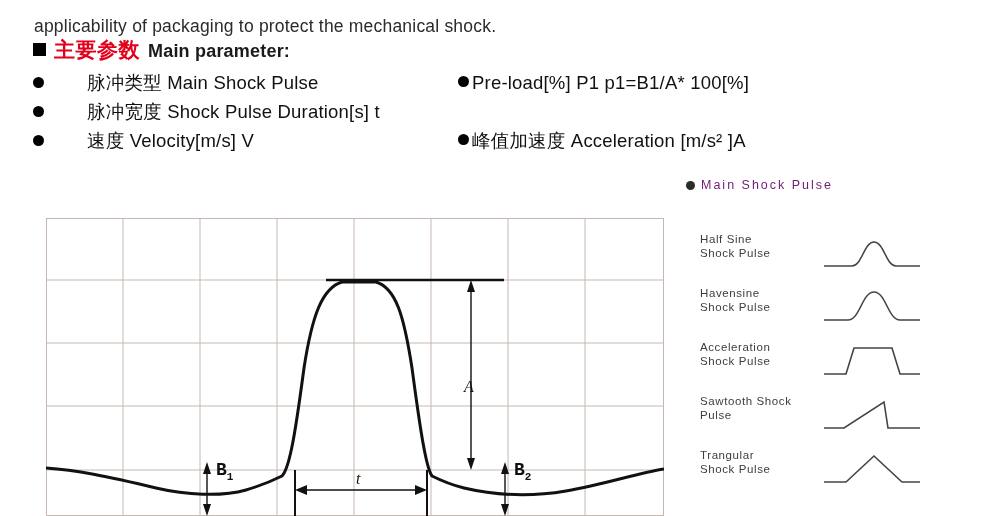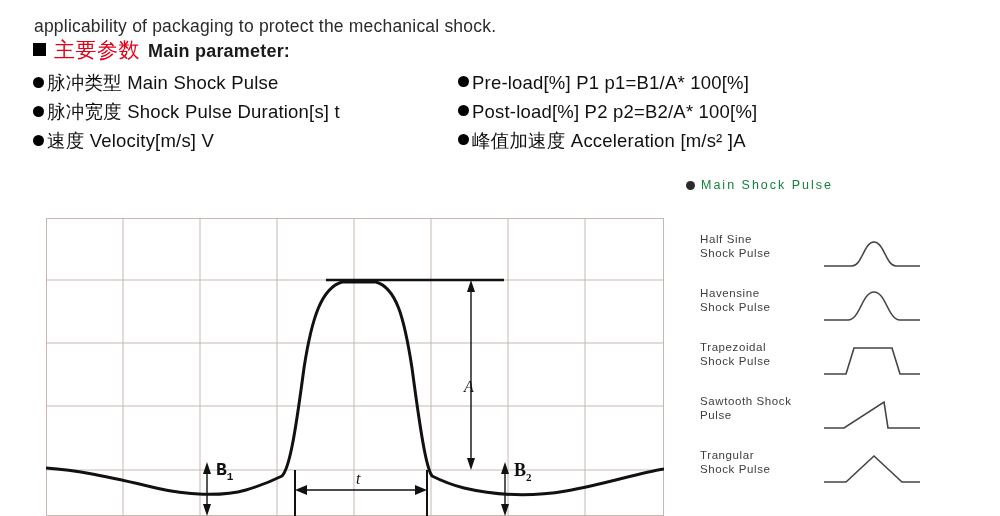--- a/index.html
+++ b/index.html
@@ -37,21 +37,21 @@
   .sq-marker {
     display: inline-block;
     width: 13px;
     height: 13px;
     background: #000;
     position: relative;
     top: -1px;
   }
   .heading-cn {
     font-size: 21px;
-    font-weight: normal;
+    font-weight: bold;
     color: #e2001a;
     letter-spacing: 0.5px;
   }
   .heading-en {
     font-size: 18px;
     font-weight: bold;
     color: #1a1a1a;
     letter-spacing: 0.2px;
     text-align: right;
   }
@@ -67,21 +67,21 @@
     margin-bottom: 4px;
   }
   .param-cell {
     display: flex;
     align-items: baseline;
     font-size: 18.5px;
     color: #111;
     letter-spacing: 0.2px;
     white-space: nowrap;
   }
-  .param-cell.left  { width: 425px; }
+  .param-cell.left  { width: 425px; gap: 40px; }
   .param-cell.right { width: 430px; align-items: center; }
   .bullet {
     display: inline-block;
     width: 11px;
     height: 11px;
     border-radius: 50%;
     background: #000;
     margin-right: 3px;
     position: relative;
     top: -1px;
@@ -104,32 +104,32 @@
 
   .axis-label {
     position: absolute;
     font-size: 15px;
     font-family: "Liberation Serif", serif;
     color: #111;
   }
   .lbl-A  { left: 418px; top: 160px; font-style: italic; font-size: 16px;}
   .lbl-t  { left: 310px; top: 252px; font-style: italic; font-size: 16px;}
   .lbl-B1 { left: 170px; top: 242px; font-weight: bold; font-size: 18px; font-family: Liberation Mono, monospace;}
-  .lbl-B2 { left: 468px; top: 242px; font-weight: bold; font-size: 18px; font-family: Liberation Serif, serif;}
+  .lbl-B2 { left: 468px; top: 242px; font-weight: bold; font-size: 18px; font-family: Liberation Mono, monospace;}
   .sub { font-size: 11px; vertical-align: sub; font-weight: bold;}
 
   
   .legend-title {
     position: absolute;
     left: 686px;
     top: 178px;
     display: flex;
     align-items: center;
     font-size: 12.5px;
-    color: #15803d;
+    color: #701a75;
     letter-spacing: 2px;
   }
   .legend-title .bullet {
     width: 9px; height: 9px; margin-right: 6px; top: 0;
     background:#2b2b2b;
   }
 
   .pulse-list {
     position: absolute;
     left: 700px;
@@ -175,24 +175,20 @@
     </div>
     <div class="param-cell right">
       <span class="bullet"></span>
       <span>Pre-load[%] P1 p1=B1/A* 100[%]</span>
     </div>
   </div>
   <div class="param-row">
     <div class="param-cell left">
       <span class="bullet"></span>
       <span>脉冲宽度 Shock Pulse Duration[s] t</span>
-    </div>
-    <div class="param-cell right">
-      <span class="bullet"></span>
-      <span>Post-load[%] P2 p2=B2/A* 100[%]</span>
     </div>
   </div>
   <div class="param-row">
     <div class="param-cell left">
       <span class="bullet"></span>
       <span>速度 Velocity[m/s] V</span>
     </div>
     <div class="param-cell right">
       <span class="bullet"></span>
       <span>峰值加速度 Acceleration [m/s² ]A</span>
@@ -283,21 +279,21 @@
       <div>Havensine</div>
       <div>Shock Pulse</div>
     </div>
     <svg class="pulse-shape" width="100" height="46">
       <path d="M2,38 L26,38 C38,38 40,10 52,10 C64,10 66,38 78,38 L98,38" fill="none" stroke="#444" stroke-width="1.6"></path>
     </svg>
   </div>
 
   <div class="pulse-item">
     <div class="pulse-name">
-      <div>Trapezoidal</div>
+      <div>Acceleration</div>
       <div>Shock Pulse</div>
     </div>
     <svg class="pulse-shape" width="100" height="46">
       <path d="M2,38 L24,38 L32,12 L70,12 L78,38 L98,38" fill="none" stroke="#444" stroke-width="1.6"></path>
     </svg>
   </div>
 
   <div class="pulse-item">
     <div class="pulse-name">
       <div>Sawtooth Shock</div>

